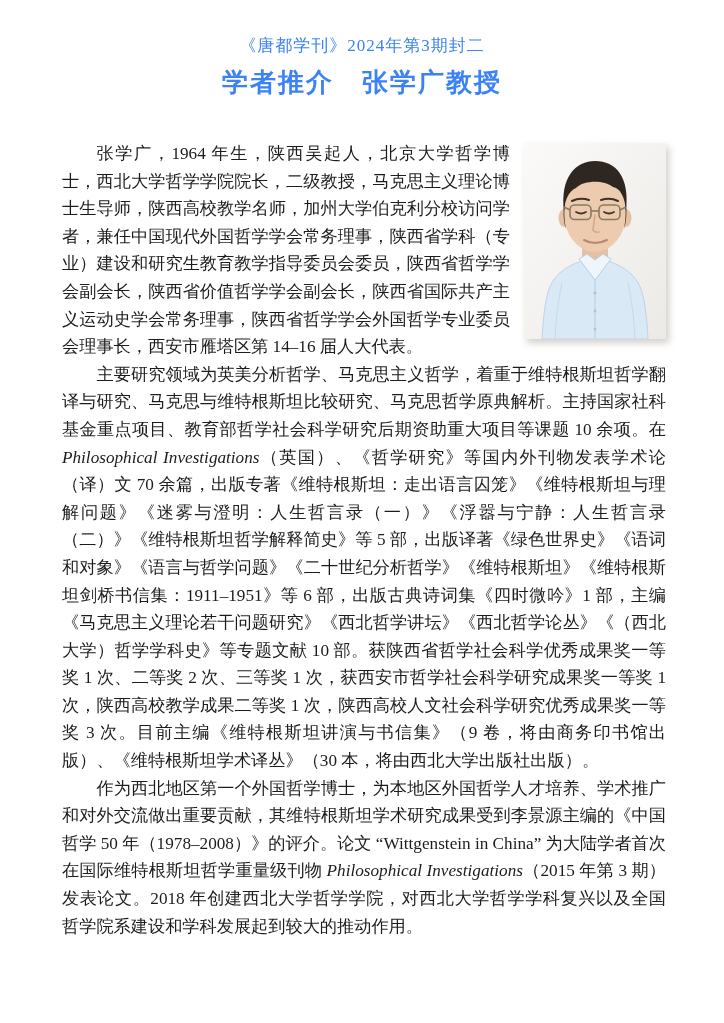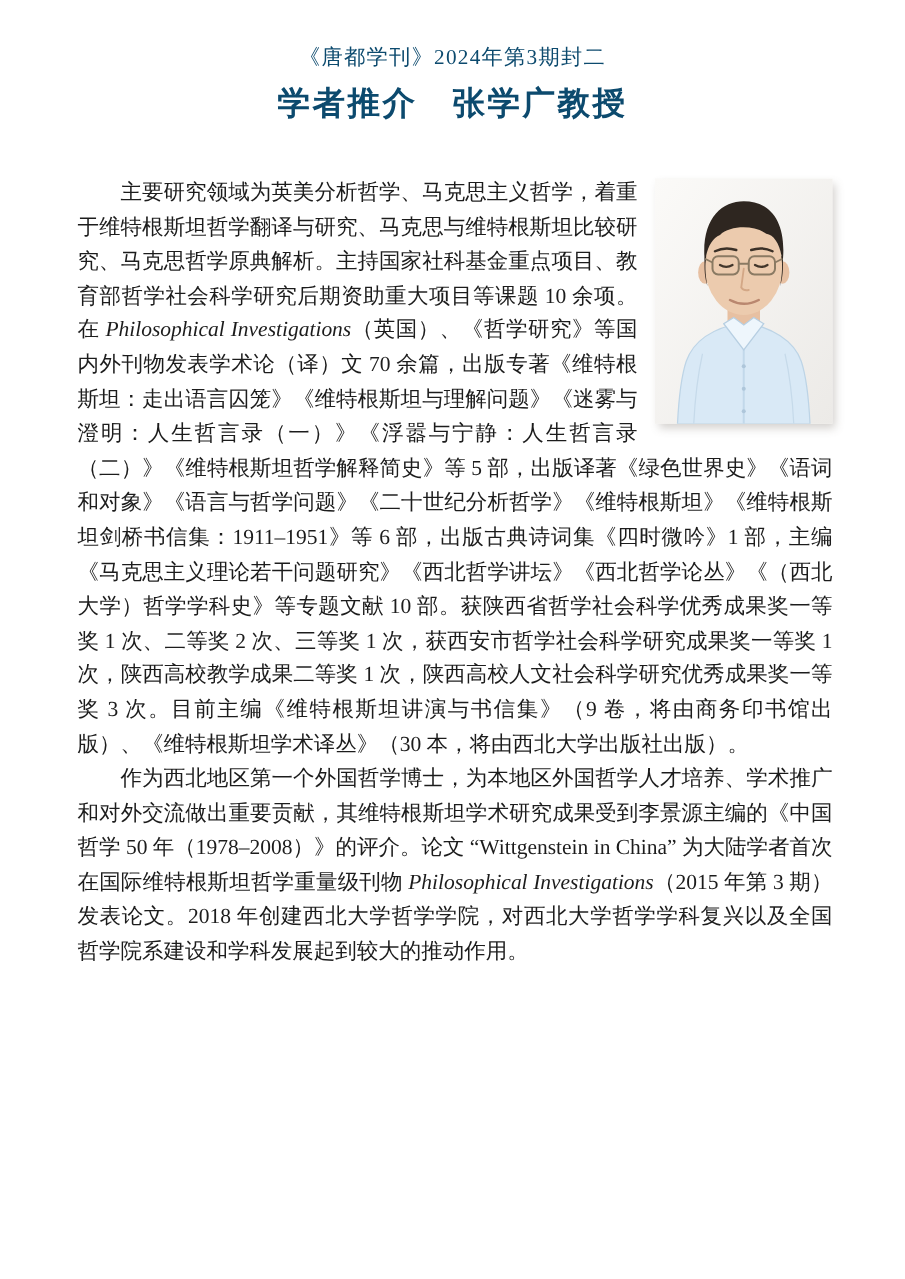--- a/index.html
+++ b/index.html
@@ -9,21 +9,21 @@
     height: 1023px;
     background: #ffffff;
     font-family: "Liberation Serif", "DejaVu Serif", serif;
     color: #1c1c1c;
     overflow: hidden;
     box-sizing: border-box;
   }
   .header { padding-top: 34px; text-align: center; }
   .journal-line {
     font-size: 17px;
-    color: #0c4a6e;
+    color: #3b82f6;
     letter-spacing: 1px;
     line-height: 24px;
   }
   .page-title {
     margin: 8px 0 0 0;
     font-size: 26px;
     font-weight: 700;
     letter-spacing: 2px;
     line-height: 34px;
     color: #b8271f;
@@ -52,21 +52,21 @@
   }
   .photo-wrap svg { display: block; }
 </style>
 </head>
 <body>
 
 <div class="page">
 
   <div class="header">
     <div class="journal-line">《唐都学刊》2024年第3期封二</div>
-    <h1 class="page-title" style="color: #0c4a6e;">学者推介　张学广教授</h1>
+    <h1 class="page-title" style="color: #3b82f6;">学者推介　张学广教授</h1>
   </div>
 
   <div class="article-body">
 
     <div class="photo-wrap">
       <svg width="142" height="196" viewBox="0 0 142 196" xmlns="http://www.w3.org/2000/svg">
         <defs>
           <linearGradient id="bgGrad" x1="0" y1="0" x2="1" y2="1">
             <stop offset="0" stop-color="#fbfaf8"></stop>
             <stop offset="1" stop-color="#eceae7"></stop>
@@ -108,18 +108,19 @@
         <path d="M52 69 Q57 72 62 69 M80 69 Q85 72 90 69" stroke="#42362b" stroke-width="1.8" fill="none" stroke-linecap="round"></path>
 
         <path d="M71 72 L69 87 Q71 90 75 89" stroke="#d3a786" stroke-width="1.5" fill="none" stroke-linecap="round"></path>
 
         <path d="M60 97 Q71 103 83 97" stroke="#b9876f" stroke-width="2" fill="none" stroke-linecap="round"></path>
 
         <path d="M62 108 Q71 112 80 108" stroke="#dcb röda96" stroke-width="0" fill="none"></path>
       </svg>
     </div>
 
+    <p><span>张学广，1964 年生，陕西吴起人，北京大学哲学博士，西北大学哲学学院院长，二级教授，马克思主义理论博士生导师，陕西高校教学名师，加州大学伯克利分校访问学者，兼任中国现代外国哲学学会常务理事，陕西省学科（专业）建设和研究生教育教学指导委员会委员，陕西省哲学学会副会长，陕西省价值哲学学会副会长，陕西省国际共产主义运动史学会常务理事，陕西省哲学学会外国哲学专业委员会理事长，西安市雁塔区第 14–16 届人大代表。</span></p>
     <p><span>主要研究领域为英美分析哲学、马克思主义哲学，着重于维特根斯坦哲学翻译与研究、马克思与维特根斯坦比较研究、马克思哲学原典解析。主持国家社科基金重点项目、教育部哲学社会科学研究后期资助重大项目等课题 10 余项。在 </span><em>Philosophical Investigations</em><span>（英国）、《哲学研究》等国内外刊物发表学术论（译）文 70 余篇，出版专著《维特根斯坦：走出语言囚笼》《维特根斯坦与理解问题》《迷雾与澄明：人生哲言录（一）》《浮嚣与宁静：人生哲言录（二）》《维特根斯坦哲学解释简史》等 5 部，出版译著《绿色世界史》《语词和对象》《语言与哲学问题》《二十世纪分析哲学》《维特根斯坦》《维特根斯坦剑桥书信集：1911–1951》等 6 部，出版古典诗词集《四时微吟》1 部，主编《马克思主义理论若干问题研究》《西北哲学讲坛》《西北哲学论丛》《（西北大学）哲学学科史》等专题文献 10 部。获陕西省哲学社会科学优秀成果奖一等奖 1 次、二等奖 2 次、三等奖 1 次，获西安市哲学社会科学研究成果奖一等奖 1 次，陕西高校教学成果二等奖 1 次，陕西高校人文社会科学研究优秀成果奖一等奖 3 次。目前主编《维特根斯坦讲演与书信集》（9 卷，将由商务印书馆出版）、《维特根斯坦学术译丛》（30 本，将由西北大学出版社出版）。</span></p>
     <p><span>作为西北地区第一个外国哲学博士，为本地区外国哲学人才培养、学术推广和对外交流做出重要贡献，其维特根斯坦学术研究成果受到李景源主编的《中国哲学 50 年（1978–2008）》的评介。论文 “Wittgenstein in China” 为大陆学者首次在国际维特根斯坦哲学重量级刊物 </span><em>Philosophical Investigations</em><span>（2015 年第 3 期）发表论文。2018 年创建西北大学哲学学院，对西北大学哲学学科复兴以及全国哲学院系建设和学科发展起到较大的推动作用。</span></p>
 
   </div>
 
 </div>
 
 </body></html>

